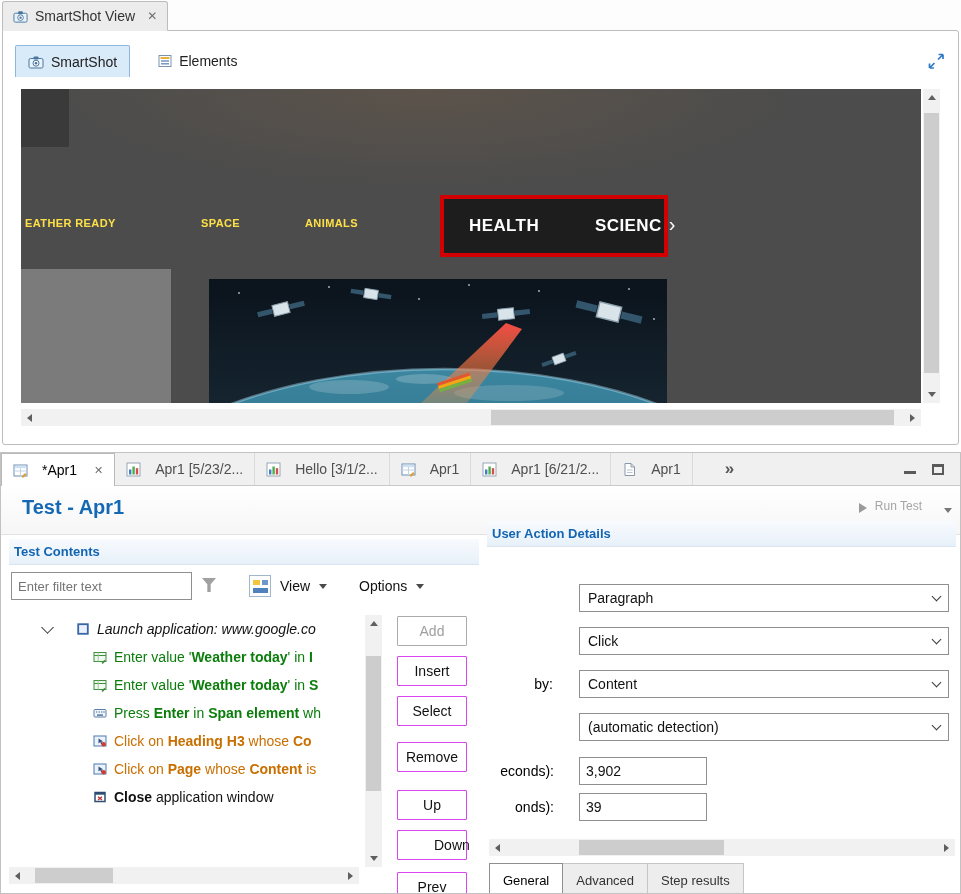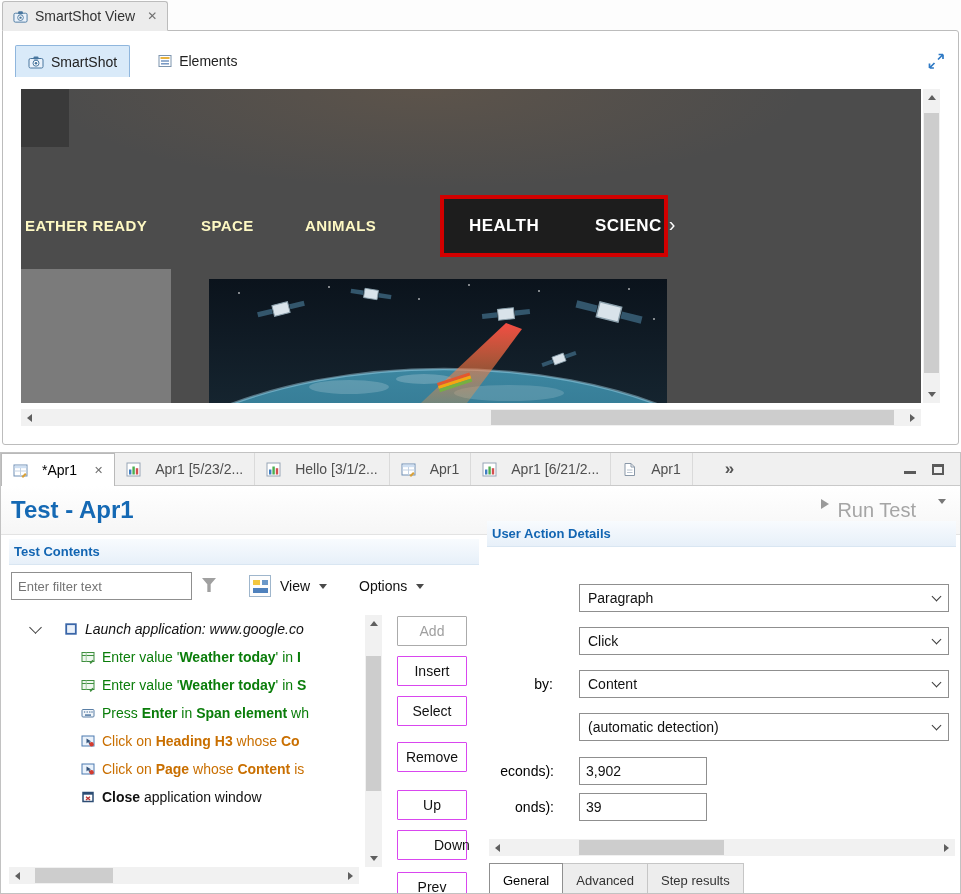--- a/index.html
+++ b/index.html
@@ -19,21 +19,21 @@
               border: 1px solid #bcbcbc; border-radius: 0 3px 3px 3px; background: #fff; }
   .ss-tabs { position: absolute; left: 12px; top: 14px; display: flex; align-items: flex-end; gap: 16px; }
   .ss-tab { height: 32px; display: flex; align-items: center; gap: 7px; padding: 0 12px; font-size: 14px; color: #222; }
   .ss-tab.active { background: #d9eaf9; border: 1px solid #8fb6dd; border-bottom: none; border-radius: 2px 2px 0 0; }
   .ss-max { position: absolute; right: 12px; top: 20px; width: 20px; height: 20px; }
 
   .canvas { position: absolute; left: 18px; top: 58px; width: 900px; height: 314px; background: #4c4c4c; overflow: hidden; }
   .canvas::before { content: ""; position: absolute; inset: 0;
                     background: radial-gradient(ellipse 60% 45% at 45% 0%, rgba(150,110,70,.22), transparent 70%); }
   .dark-block { position: absolute; left: 0; top: 0; width: 48px; height: 58px; background: #3a3a3a; }
-  .nav-item { position: absolute; font-weight: bold; font-size: 15px; color: #fef9c3; letter-spacing: .4px; white-space: nowrap; }
+  .nav-item { position: absolute; font-weight: bold; font-size: 11px; color: #fde047; letter-spacing: .4px; white-space: nowrap; }
   .red-box { position: absolute; left: 395px; top: 106px; width: 228px; height: 62px;
              background: #1d1d1d; border: 4px solid #d20000; display: flex; align-items: center; margin-left: 24px; }
   .nav-in { font-weight: bold; font-size: 17px; color: #fff; letter-spacing: .4px; white-space: nowrap; }
   .next-arrow { color: #fff; font-size: 20px; margin-left: 7px; margin-top: -3px; }
   .gray-block { position: absolute; left: 0; top: 180px; width: 150px; height: 134px; background: #7b7b7b; }
   .sat { position: absolute; left: 188px; top: 190px; width: 458px; height: 124px; }
 
   
   .sb { position: absolute; background: #f1f1f1; }
   .sb .btn { position: absolute; width: 17px; height: 17px; display: flex; align-items: center; justify-content: center; background: #f1f1f1; }
@@ -52,22 +52,22 @@
           font-size: 14px; color: #4f4f4f; border-right: 1px solid #dadada; white-space: nowrap; }
   .etab.active { height: 33px; background: #fff; border: 1px solid #b9b9b9; border-bottom: none; color: #000; }
   .etab-close { font-size: 11px; color: #6e6e6e; margin-left: 3px; }
   .eoverflow { margin-left: 32px; align-self: center; font-size: 17px; color: #555; font-weight: bold; }
   .winbtns { margin-left: auto; display: flex; gap: 16px; align-items: center; padding-right: 16px; height: 32px; }
   .ic-min { width: 12px; height: 10px; border-bottom: 3px solid #5a5a5a; }
   .ic-max { width: 12px; height: 11px; border: 2px solid #5a5a5a; border-top-width: 3px; }
 
   .ehdr { position: absolute; left: 0; top: 33px; width: 100%; height: 49px;
           background: linear-gradient(#ffffff, #f6f6f6); border-bottom: 1px solid #e3e3e3; }
-  .etitle { position: absolute; left: 10px; top: 10px; font-size: 24px; font-weight: bold; color: #1569b4; }
-  .runtest { position: absolute; right: 14px; top: 13px; display: flex; align-items: flex-start; gap: 8px; font-size: 20px; color: #a5a5a5; }
+  .etitle { position: absolute; left: 21px; top: 10px; font-size: 20px; font-weight: bold; color: #1569b4; }
+  .runtest { position: absolute; right: 8px; top: 13px; display: flex; align-items: flex-end; gap: 8px; font-size: 12px; color: #a5a5a5; }
   .rt-ic { width:0;height:0;border-top:5px solid transparent;border-bottom:5px solid transparent;border-left:8px solid #9a9a9a; }
   .dd-chev { width:0;height:0;border-left:4px solid transparent;border-right:4px solid transparent;border-top:5px solid #4a4a4a; }
   .runtest .dd-chev { margin-left: 14px; border-top-color:#777; }
 
   .sec-hdr { position: absolute; height: 26px; line-height: 25px; padding-left: 5px; font-size: 13px; font-weight: bold;
              color: #1265b2; background: linear-gradient(#f8fbfe, #e7f0f9); border-bottom: 1px solid #d9e6f2; }
   .tc-hdr { left: 8px; top: 86px; width: 470px; }
   .uad-hdr { left: 486px; top: 68px; width: 469px; }
 
   .filter-input { position: absolute; left: 10px; top: 119px; width: 181px; height: 28px; border: 1px solid #8f8f8f;
@@ -75,21 +75,21 @@
   .filter-input::placeholder { color: #757575; }
   .filter-ic { position: absolute; left: 201px; top: 125px; width: 14px; height: 14px; background: #8f8f8f;
                clip-path: polygon(0 0,100% 0,62% 45%,62% 100%,38% 100%,38% 45%); opacity: .85; }
   .view-dd { position: absolute; left: 248px; top: 118px; height: 30px; display: flex; align-items: center; gap: 9px; font-size: 14px; color: #111; }
   .view-ic { width: 22px; height: 22px; border: 1px solid #9fb6cc; background:
       linear-gradient(#f2c63f,#f2c63f) 3px 4px/7px 5px no-repeat,
       linear-gradient(#6b98c9,#6b98c9) 12px 4px/6px 5px no-repeat,
       linear-gradient(#4f81bd,#4f81bd) 3px 12px/15px 5px no-repeat, #fdfdfd; }
   .opts-dd { position: absolute; left: 358px; top: 118px; height: 30px; display: flex; align-items: center; gap: 9px; font-size: 14px; color: #111; }
 
-  .tree { position: absolute; left: 10px; top: 162px; width: 353px; height: 252px; overflow: hidden; background: #fff; }
+  .tree { position: absolute; left: 22px; top: 162px; width: 353px; height: 252px; overflow: hidden; background: #fff; }
   .trow { display: flex; align-items: center; height: 28px; white-space: pre; font-size: 14px; }
   .trow.selected { background: #d4d4d4; }
   .tw { width: 9px; height: 9px; border-right: 1.6px solid #3e3e3e; border-bottom: 1.6px solid #3e3e3e;
         transform: rotate(45deg); margin-left: 20px; position: relative; top: -2px; flex: none; }
   .trow .ticon { flex: none; margin-left: 70px; }
   .trow.root .ticon { margin-left: 24px; }
   .tlabel { margin-left: 7px; overflow: hidden; }
   .c-green { color: #0a7d0a; }
   .c-orange { color: #c96f00; }
   .c-black { color: #111; }

